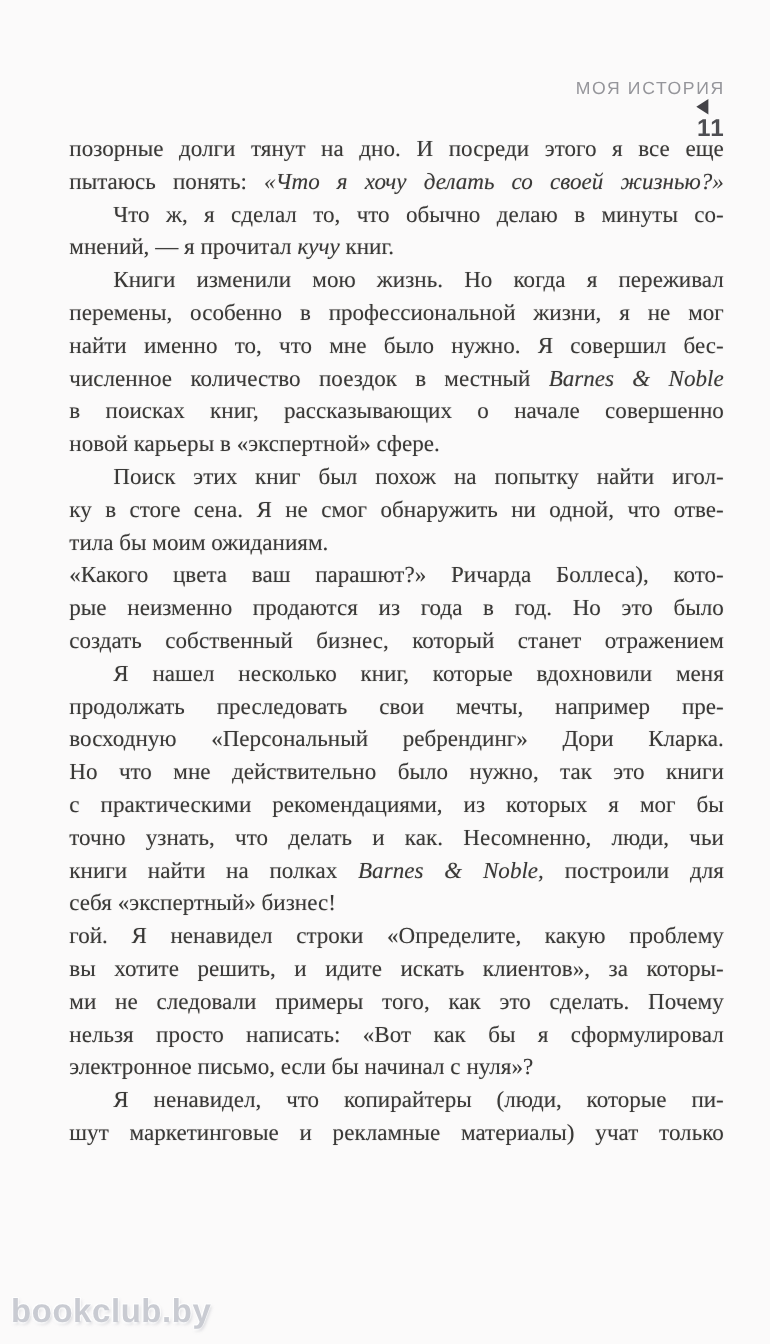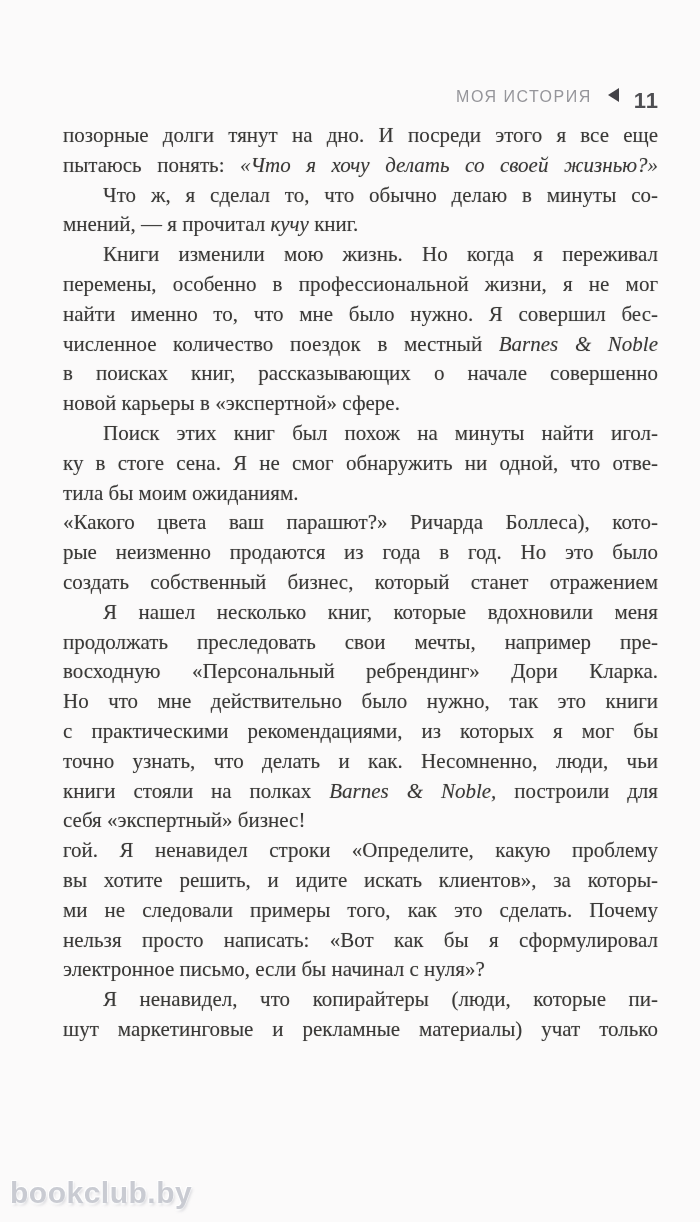--- a/index.html
+++ b/index.html
@@ -14,25 +14,26 @@
     overflow: hidden;
     font-family: "Liberation Serif", serif;
     background-color: #fbfafa;
     background-image:
       linear-gradient(to bottom, rgba(235,236,242,0.45), rgba(255,255,255,0) 100px),
       linear-gradient(to right, #d9dae4 0px, #e9eaf1 12px, #f4f4f8 34px, #fafaf b 0),
       linear-gradient(to right, #d9dae4 0px, #eaebf2 14px, #f5f5f8 36px, #fbfafa 70px, #fcfbfb 78%, #f8f7f5 100%);
   }
   .running-head {
     position: absolute;
-    top: 88px;
+    top: 72px;
     right: 41px;
     display: flex;
-    align-items: flex-start;
+    align-items: flex-end;
     font-family: "Liberation Sans", sans-serif;
+    flex-direction: column;
   }
   .running-head .section-title {
     font-size: 16px;
     letter-spacing: 1.5px;
     color: var(--header-title-color, #95959a);
     font-weight: 500;
   }
   .running-head .tri {
     width: 0;
     height: 0;
@@ -104,33 +105,33 @@
       <div class="line"><span>позорные долги тянут на дно. И посреди этого я все еще</span></div>
       <div class="line"><span>пытаюсь понять: </span><i>«Что я хочу делать со своей жизнью?»</i></div>
       <div class="line indent"><span>Что ж, я сделал то, что обычно делаю в минуты со-</span></div>
       <div class="line no-just"><span>мнений, — я прочитал </span><i>кучу</i><span> книг.</span></div>
       <div class="line indent"><span>Книги изменили мою жизнь. Но когда я переживал</span></div>
       <div class="line"><span>перемены, особенно в профессиональной жизни, я не мог</span></div>
       <div class="line"><span>найти именно то, что мне было нужно. Я совершил бес-</span></div>
       <div class="line"><span>численное количество поездок в местный </span><i>Barnes &amp; Noble</i></div>
       <div class="line"><span>в поисках книг, рассказывающих о начале совершенно</span></div>
       <div class="line no-just"><span>новой карьеры в «экспертной» сфере.</span></div>
-      <div class="line indent"><span>Поиск этих книг был похож на минуты найти игол-</span></div>
+      <div class="line indent"><span>Поиск этих книг был похож на попытку найти игол-</span></div>
       <div class="line"><span>ку в стоге сена. Я не смог обнаружить ни одной, что отве-</span></div>
       <div class="line no-just"><span>тила бы моим ожиданиям.</span></div>
       <div class="line"><span>«Какого цвета ваш парашют?» Ричарда Боллеса), кото-</span></div>
       <div class="line"><span>рые неизменно продаются из года в год. Но это было</span></div>
       <div class="line"><span>создать собственный бизнес, который станет отражением</span></div>
       <div class="line indent"><span>Я нашел несколько книг, которые вдохновили меня</span></div>
       <div class="line"><span>продолжать преследовать свои мечты, например пре-</span></div>
       <div class="line"><span>восходную «Персональный ребрендинг» Дори Кларка.</span></div>
       <div class="line"><span>Но что мне действительно было нужно, так это книги</span></div>
       <div class="line"><span>с практическими рекомендациями, из которых я мог бы</span></div>
       <div class="line"><span>точно узнать, что делать и как. Несомненно, люди, чьи</span></div>
-      <div class="line"><span>книги стояли на полках </span><i>Barnes &amp; Noble,</i><span> построили для</span></div>
+      <div class="line"><span>книги найти на полках </span><i>Barnes &amp; Noble,</i><span> построили для</span></div>
       <div class="line no-just"><span>себя «экспертный» бизнес!</span></div>
       <div class="line"><span>гой. Я ненавидел строки «Определите, какую проблему</span></div>
       <div class="line"><span>вы хотите решить, и идите искать клиентов», за которы-</span></div>
       <div class="line"><span>ми не следовали примеры того, как это сделать. Почему</span></div>
       <div class="line"><span>нельзя просто написать: «Вот как бы я сформулировал</span></div>
       <div class="line no-just"><span>электронное письмо, если бы начинал с нуля»?</span></div>
       <div class="line indent"><span>Я ненавидел, что копирайтеры (люди, которые пи-</span></div>
       <div class="line"><span>шут маркетинговые и рекламные материалы) учат только</span></div>
     </div>
 

